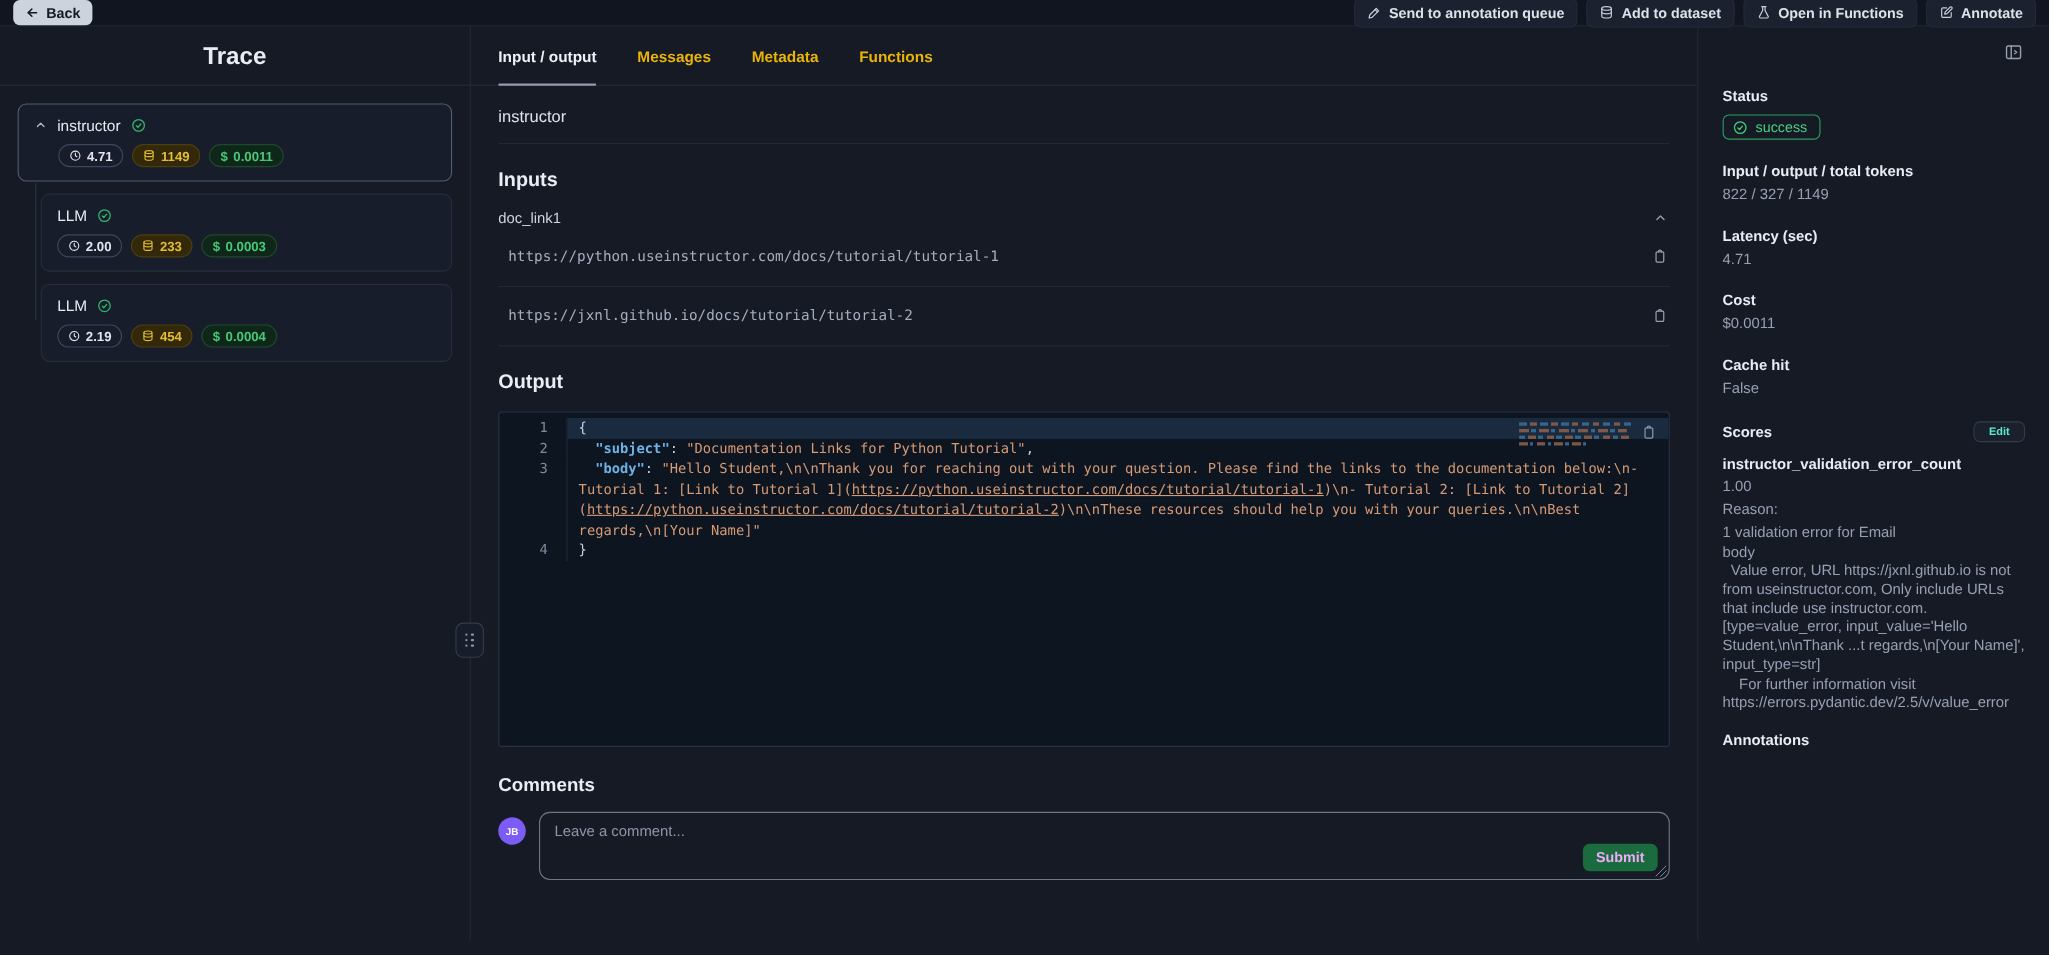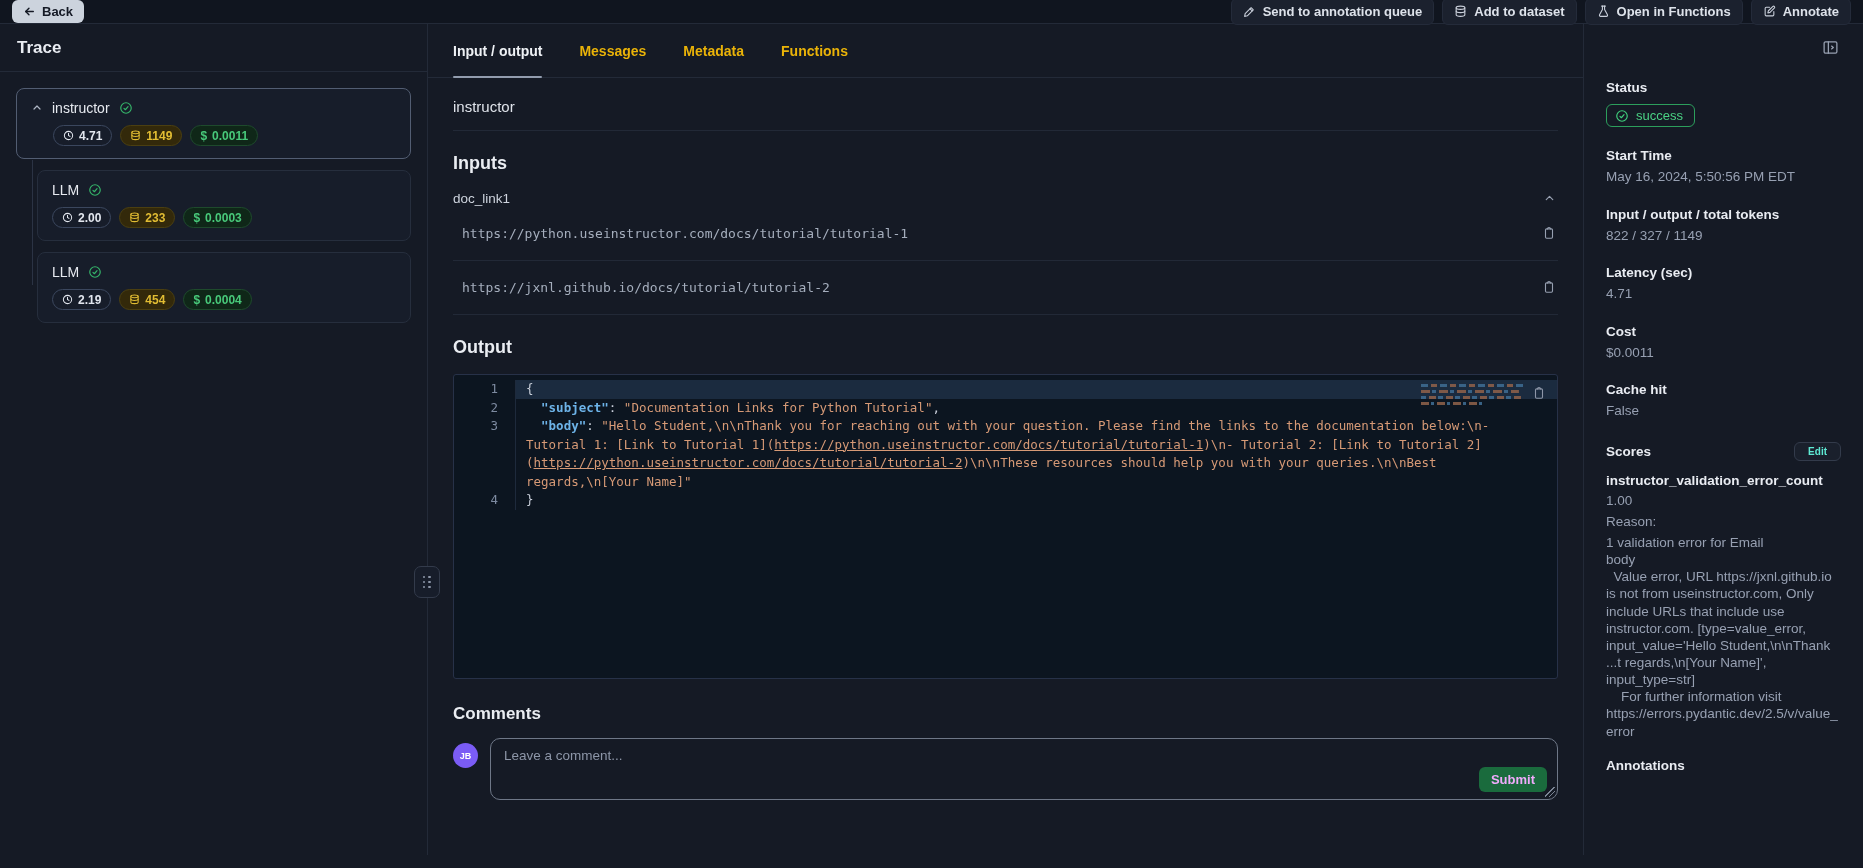--- a/index.html
+++ b/index.html
@@ -33,21 +33,21 @@
   }
   .top-btn svg, .back-btn svg { color:#c9cfda; }
   .back-btn svg { color:#141925; }
 
   
   .layout { display:flex; height:831px; position:relative; }
 
   
   .sidebar { width:428px; border-right:1px solid #232a38; flex:none; }
   .sidebar-header { padding:14px 17px 13px; border-bottom:1px solid #232a38; }
-  .sidebar-title { font-size:17px; font-weight:600; color:#e9ecf2; }
+  .sidebar-title { font-size:22px; font-weight:600; color:#e9ecf2;text-align:center; }
   .tree { padding:16px; position:relative; }
   .tree-connector {
     position:absolute; left:32px; top:88px; height:125px;
     border-left:1px solid #2b3344;
   }
   .node-card {
     background:#171d2a; border:1px solid #262e3d; border-radius:8px;
     padding:11px 14px 12px; margin-bottom:11px; cursor:pointer; position:relative;
   }
   .node-card.selected { border-color:#525d72; }
@@ -140,21 +140,21 @@
     position:absolute; right:10px; bottom:7px; background:#1a6b3d; color:#f0abfc;
     border:none; border-radius:6px; font-size:13px; font-weight:700;
     padding:5px 12px; cursor:pointer; font-family:"Liberation Sans", sans-serif;
   }
   .resize-corner {
     position:absolute; right:2px; bottom:2px; width:10px; height:10px;
     background:linear-gradient(135deg, transparent 45%, #7a8494 45%, #7a8494 52%, transparent 52%, transparent 68%, #7a8494 68%, #7a8494 75%, transparent 75%);
   }
 
   
-  .panel { width:280px; flex:none; border-left:1px solid #232a38; padding:13px 22px 0; overflow:hidden; }
+  .panel { width:320px; flex:none; border-left:1px solid #232a38; padding:13px 22px 0; overflow:hidden; }
   .panel-toggle-row { display:flex; justify-content:flex-end; margin-bottom:22px; }
   .panel-label { font-size:13.5px; font-weight:700; color:#e9ecf2; }
   .panel-value { font-size:13.5px; color:#97a0b2; margin-top:5px; line-height:1.3; }
   .panel-group { margin-top:21px; }
   .status-badge {
     margin-top:9px; display:inline-flex; align-items:center; gap:7px;
     border:1px solid #2c9e5c; border-radius:6px; padding:3px 11px 3px 8px;
     color:#4ad184; font-size:13px;
   }
   .scores-row { display:flex; align-items:center; justify-content:space-between; margin-top:22px; }
@@ -469,24 +469,20 @@
       <span>
         <svg width="14" height="14" viewBox="0 0 24 24" fill="none" stroke="#3fcf7c" stroke-width="2" stroke-linecap="round" stroke-linejoin="round">
             <circle cx="12" cy="12" r="9"></circle>
             <path d="M8.5 12.6l2.4 2.4 4.6-5.2"></path>
           </svg>
       </span>
       <span>success</span>
     </div>
 
     <div class="panel-group">
-      <div class="panel-label">Start Time</div>
-      <div class="panel-value">May 16, 2024, 5:50:56 PM EDT</div>
-    </div>
-    <div class="panel-group">
       <div class="panel-label">Input / output / total tokens</div>
       <div class="panel-value">822 / 327 / 1149</div>
     </div>
     <div class="panel-group">
       <div class="panel-label">Latency (sec)</div>
       <div class="panel-value">4.71</div>
     </div>
     <div class="panel-group">
       <div class="panel-label">Cost</div>
       <div class="panel-value">$0.0011</div>

